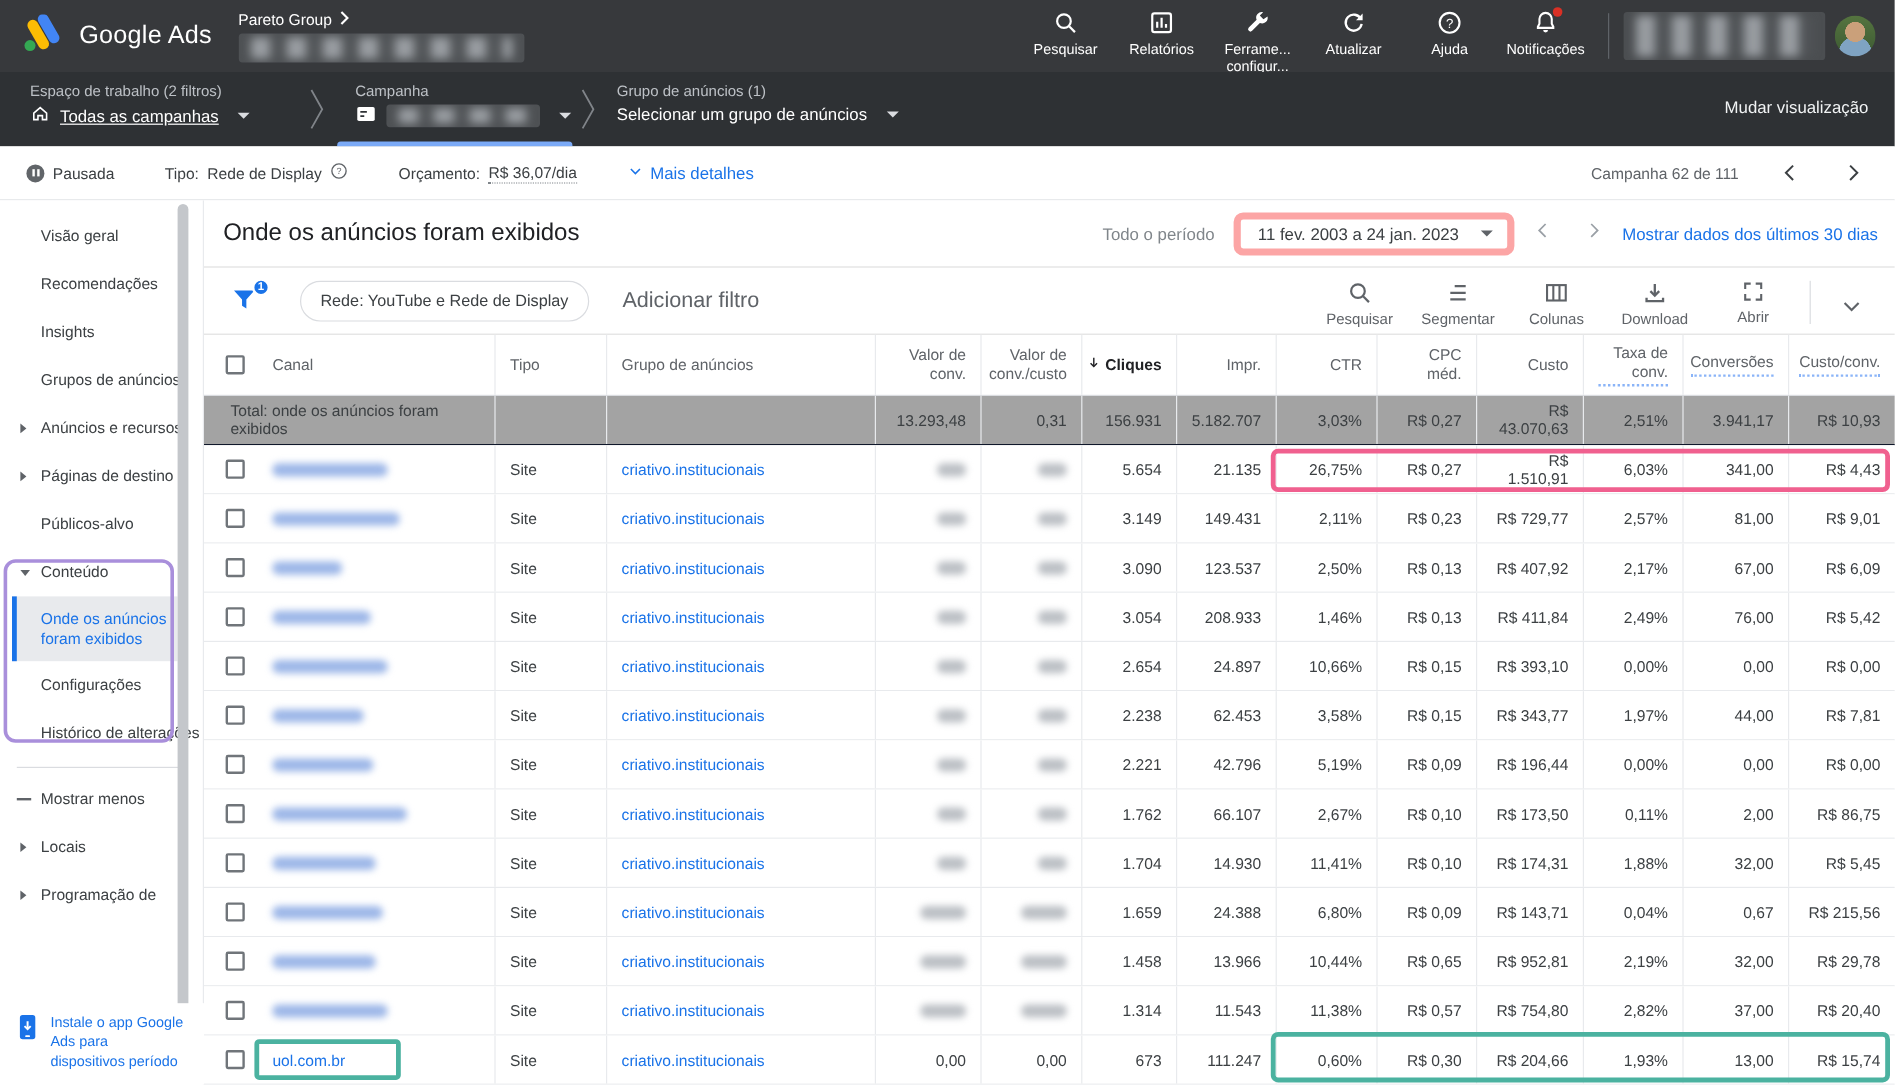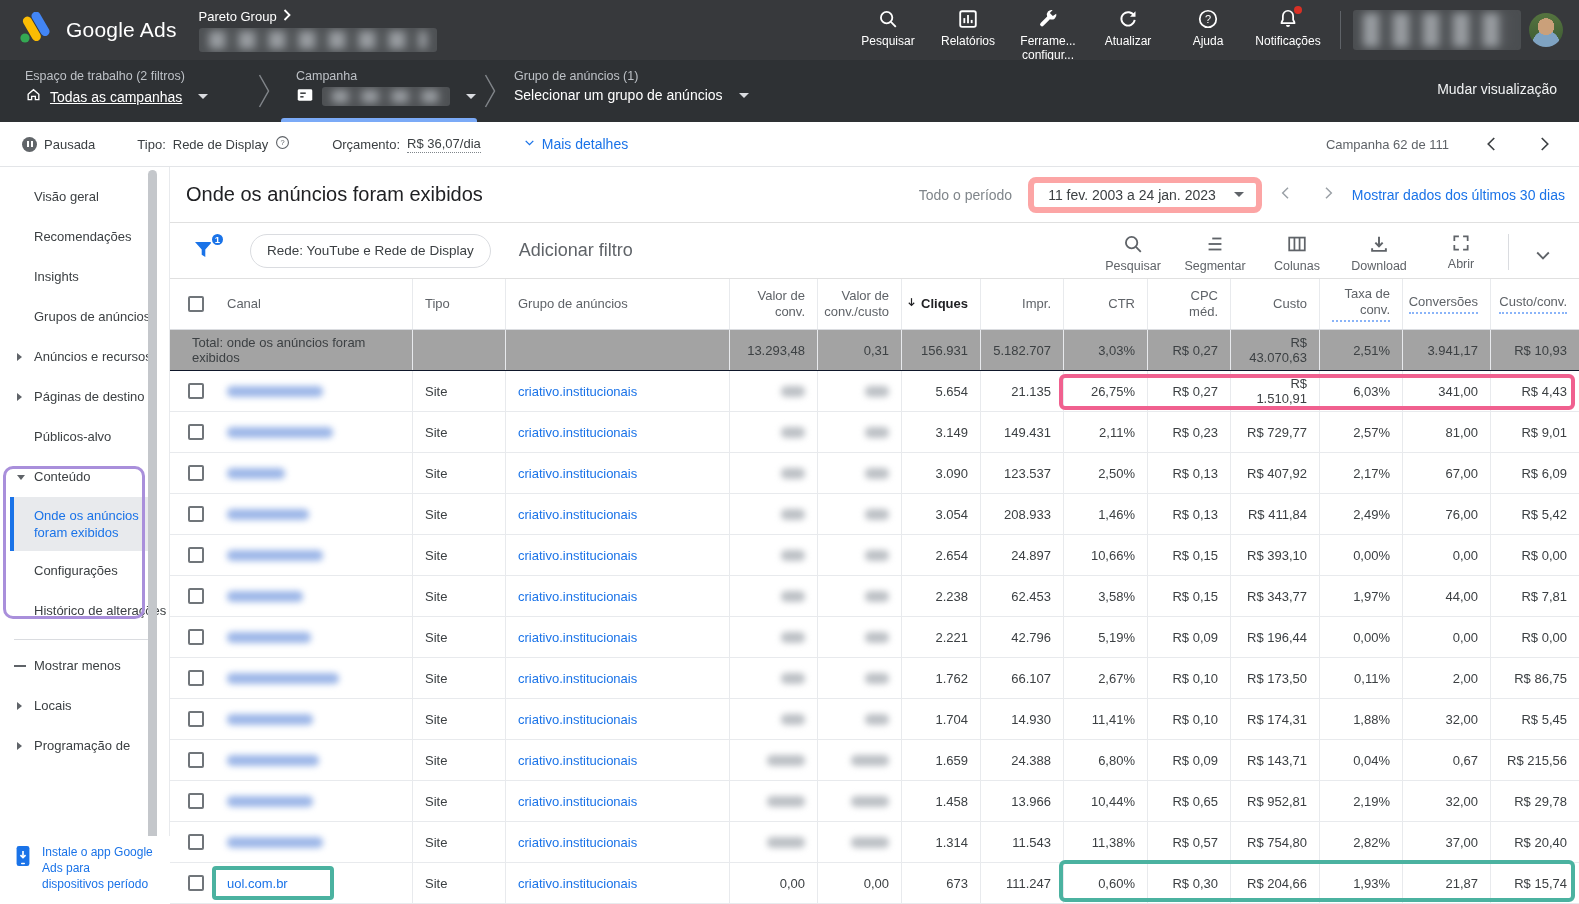--- a/index.html
+++ b/index.html
@@ -822,21 +822,21 @@
             <a class="link">criativo.institucionais</a>
           </div>
     <div class="cell vb num">0,00</div>
     <div class="cell vb num">0,00</div>
     <div class="cell vb num">673</div>
     <div class="cell vb num">111.247</div>
     <div class="cell vb num">0,60%</div>
     <div class="cell vb num">R$ 0,30</div>
     <div class="cell vb num">R$ 204,66</div>
     <div class="cell vb num">1,93%</div>
-    <div class="cell vb num">21,87</div>
+    <div class="cell vb num">13,00</div>
     <div class="cell vb num">R$ 15,74</div>
   </div>
 </div>
 
     <div class="ann pink-box" style="border-color: rgb(240, 96, 143);"></div>
     <div class="ann teal-canal" style="border-color: rgb(75, 178, 160);"></div>
     <div class="ann teal-metrics" style="border-color: rgb(75, 178, 160);"></div>
   </div>
 </div>
 

